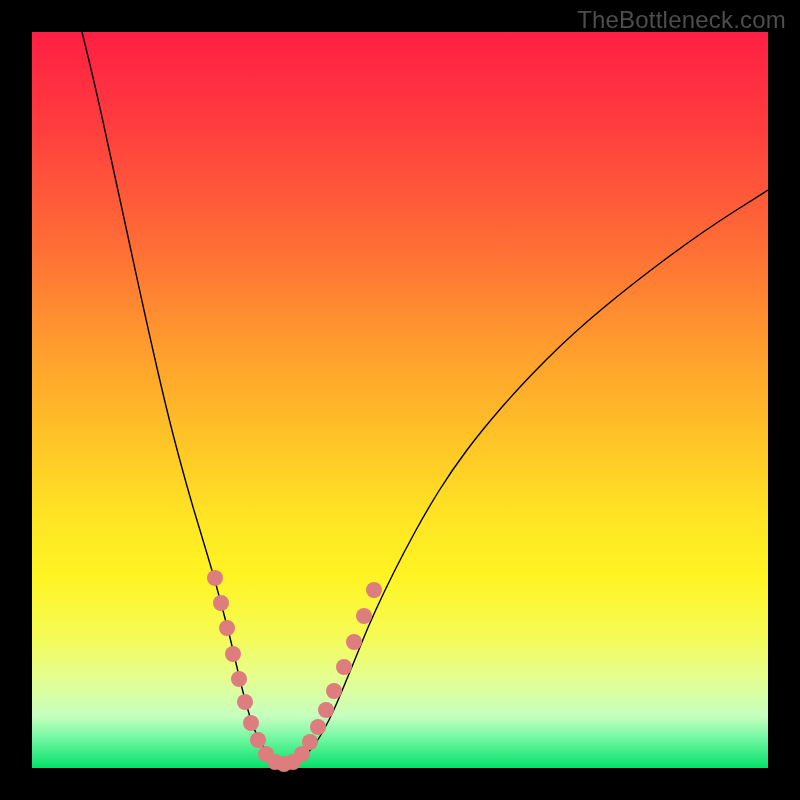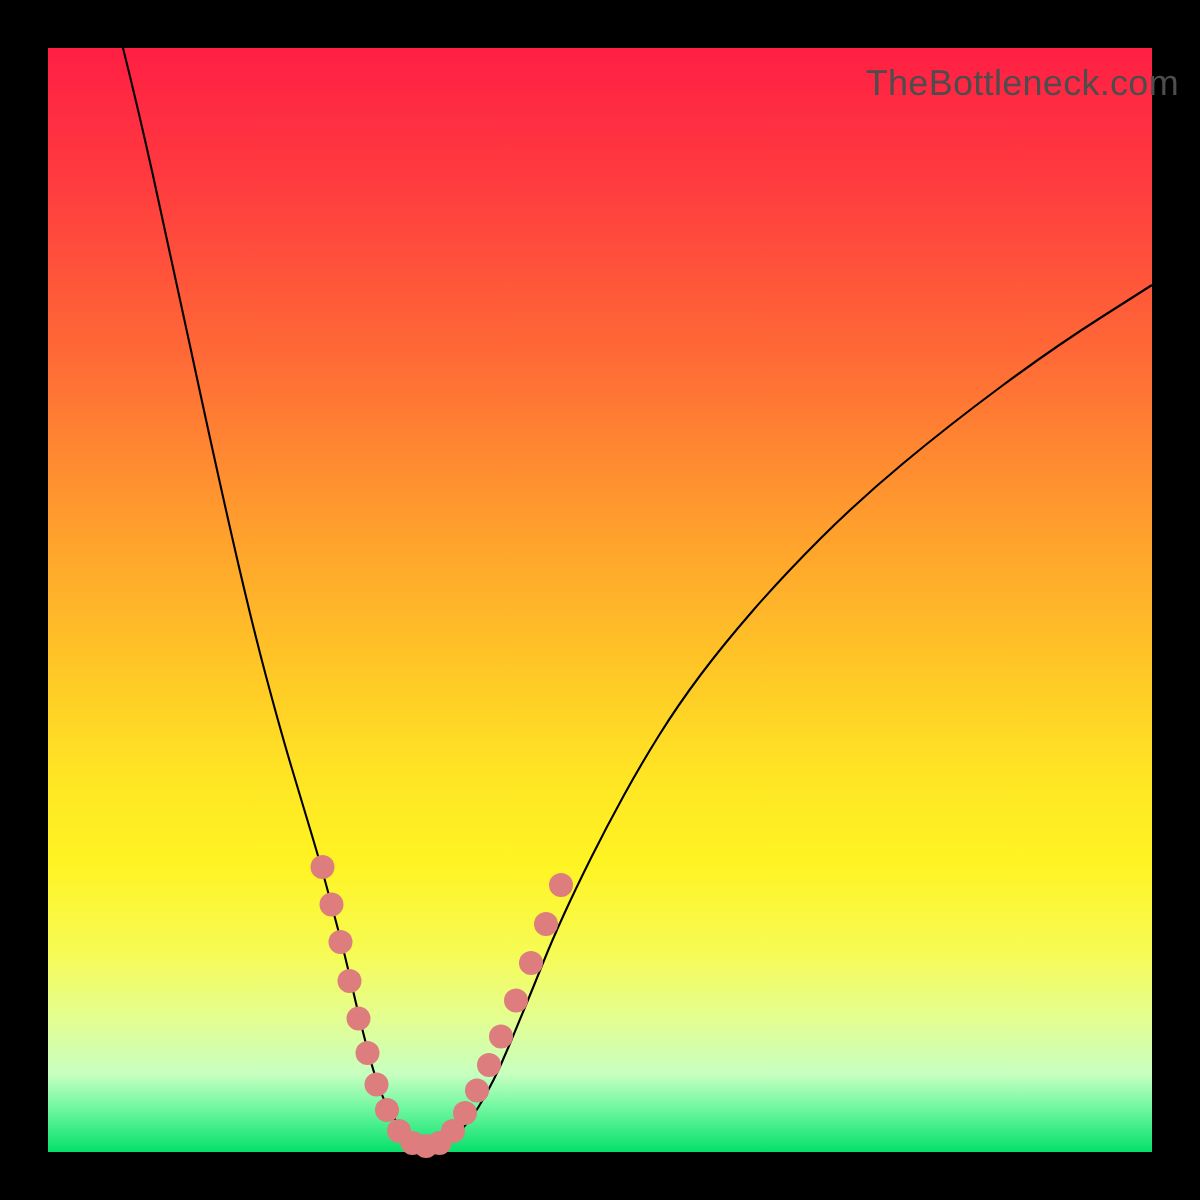--- a/index.html
+++ b/index.html
@@ -13,21 +13,20 @@
   .watermark {
     position: absolute;
     top: 6px;
     right: 14px;
     font-family: Arial, Helvetica, sans-serif;
     font-size: 24px;
     color: #4d4d4d;
     font-weight: 400;
     letter-spacing: 0.2px;
     z-index: 10;
-    margin-top: 36px;
   }
   .plot-area {
     position: absolute;
     left: 32px;
     top: 32px;
     width: 736px;
     height: 736px;
     background: linear-gradient(to bottom,
       #ff1f44 0%,
       #ff3b3f 12%,

